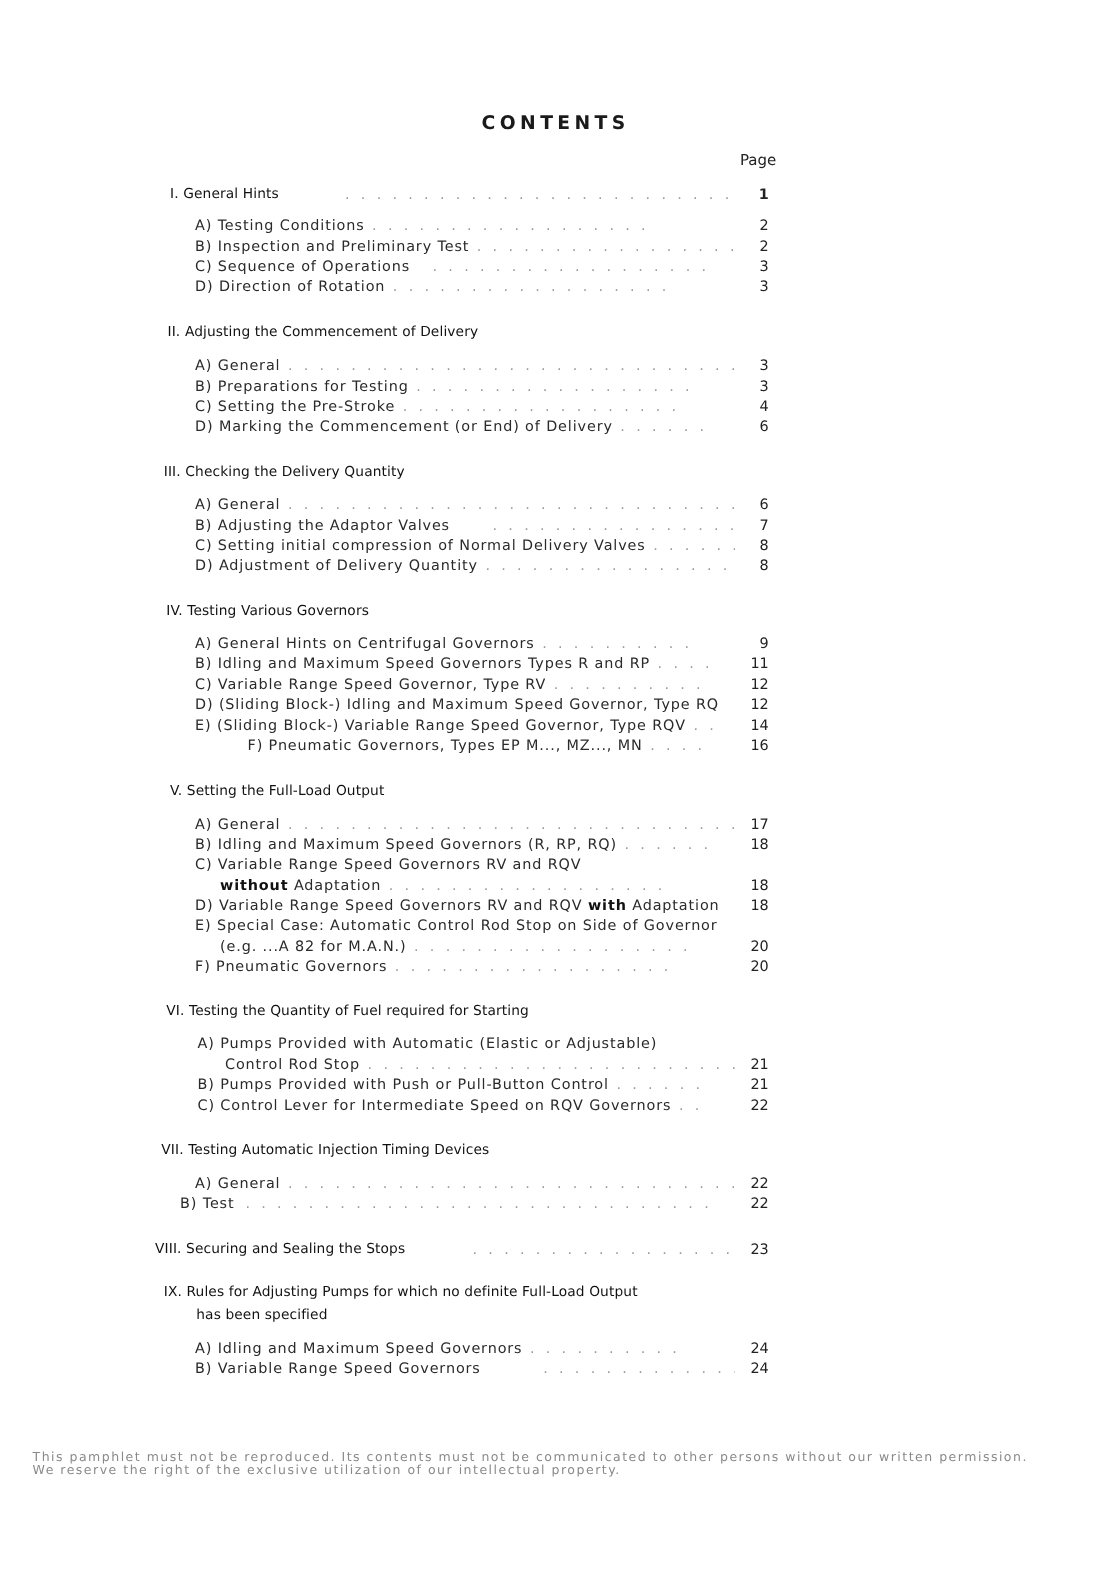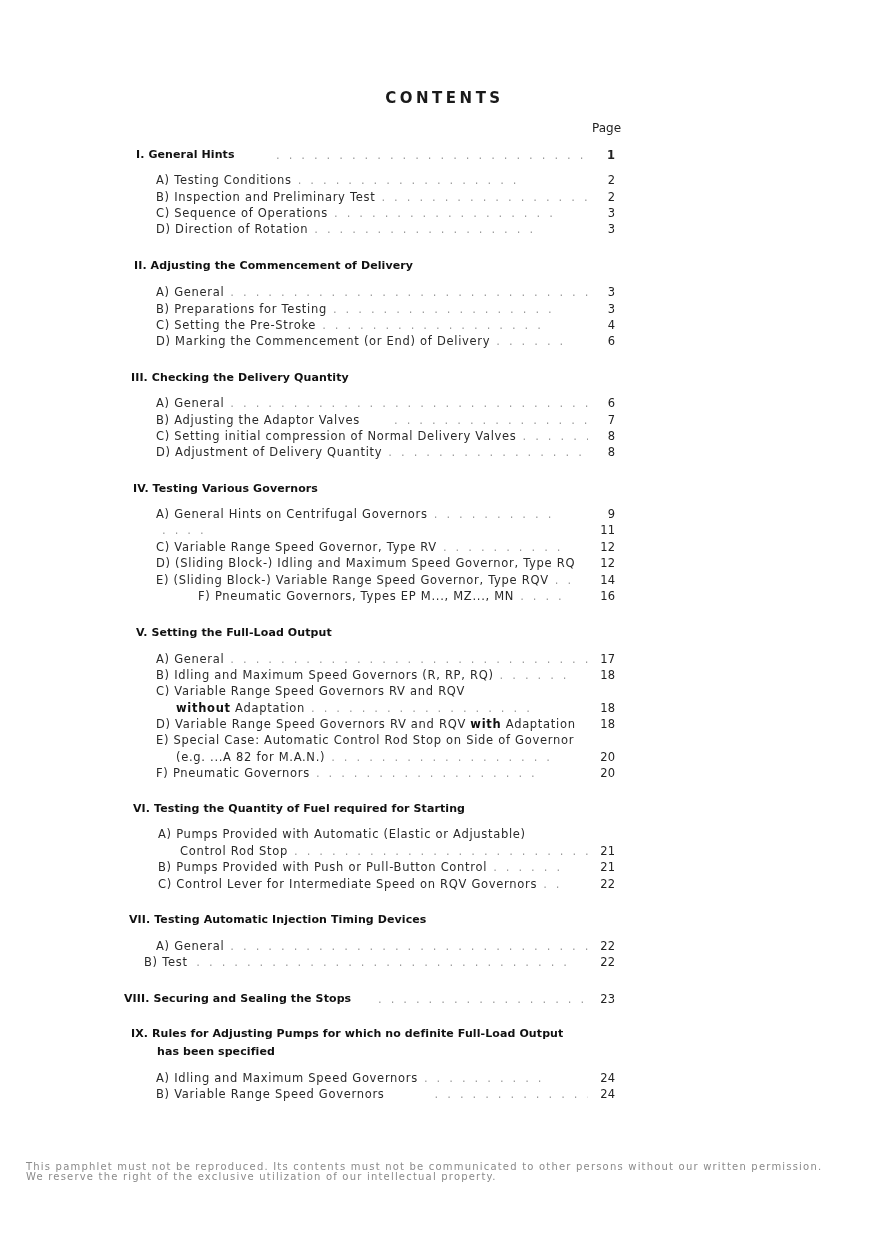--- a/index.html
+++ b/index.html
@@ -10,21 +10,21 @@
   .title {
     position: absolute; left: 0; width: 883px; top: 89px;
     text-align: center; font-weight: bold; font-size: 15px; letter-spacing: 3.5px;
     padding-left: 6px; box-sizing: border-box;
   }
   .page-label {
     position: absolute; left: 592px; top: 121px; font-size: 12px; color: #222;
   }
   .toc { position: absolute; left: 0; top: 0; width: 883px; }
   .sec-head {
-    position: absolute; font-weight: bold; font-size: 11px; color: #111;
+    position: absolute; font-weight: normal; font-size: 11px; color: #111;
     white-space: nowrap; letter-spacing: 0.1px;
   }
   .sec-head .num { display: inline-block; text-align: right; }
   .entry {
     position: absolute; font-size: 11.5px; color: #2a2a2a; white-space: nowrap;
     letter-spacing: 0.7px; display: flex; align-items: baseline;
   }
   .entry .txt { flex: 0 0 auto; }
   .entry .dots {
     flex: 1 1 auto; overflow: hidden; color: #9a9a9a; letter-spacing: 9px;
@@ -60,21 +60,21 @@
   <div class="entry" style="left:156px; top:173px; width:432px;">
       <span class="txt"><span>A)</span> <span>Testing Conditions</span></span>
       <span class="dots">..................</span>
     </div>
   <div class="pg" style="left:585px; top:173px;">2</div>
   <div class="entry" style="left:156px; top:190px; width:432px;">
       <span class="txt"><span>B)</span> <span>Inspection and Preliminary Test</span></span>
       <span class="dots">..................</span>
     </div>
   <div class="pg" style="left:585px; top:190px;">2</div>
-  <div class="entry" style="left:156px; top:206px; width:432px;">
+  <div class="entry" style="left:156px; top:206px; width:432px;gap:12px;">
       <span class="txt"><span>C)</span> <span>Sequence of Operations</span></span>
       <span class="dots">..................</span>
     </div>
   <div class="pg" style="left:585px; top:206px;">3</div>
   <div class="entry" style="left:156px; top:222px; width:432px;">
       <span class="txt"><span>D)</span> <span>Direction of Rotation</span></span>
       <span class="dots">..................</span>
     </div>
   <div class="pg" style="left:585px; top:222px;">3</div>
 
@@ -131,20 +131,21 @@
   <div class="sec-head" style="left:133px; top:482px;">
     <span class="num">IV.</span>
     <span>Testing Various Governors</span>
   </div>
   <div class="entry" style="left:156px; top:507px; width:432px;">
       <span class="txt"><span>A)</span> <span>General Hints on Centrifugal Governors</span></span>
       <span class="dots">..........</span>
     </div>
   <div class="pg" style="left:585px; top:507px;">9</div>
   <div class="entry" style="left:156px; top:523px; width:432px;">
+      <span class="txt"><span>B)</span> <span>Idling and Maximum Speed Governors Types R and RP</span></span>
       <span class="dots">....</span>
     </div>
   <div class="pg" style="left:585px; top:523px;">11</div>
   <div class="entry" style="left:156px; top:540px; width:432px;">
       <span class="txt"><span>C)</span> <span>Variable Range Speed Governor, Type RV</span></span>
       <span class="dots">..........</span>
     </div>
   <div class="pg" style="left:585px; top:540px;">12</div>
   <div class="entry" style="left:156px; top:556px; width:432px;">
       <span class="txt"><span>D)</span> <span>(Sliding Block-) Idling and Maximum Speed Governor, Type RQ</span></span>

